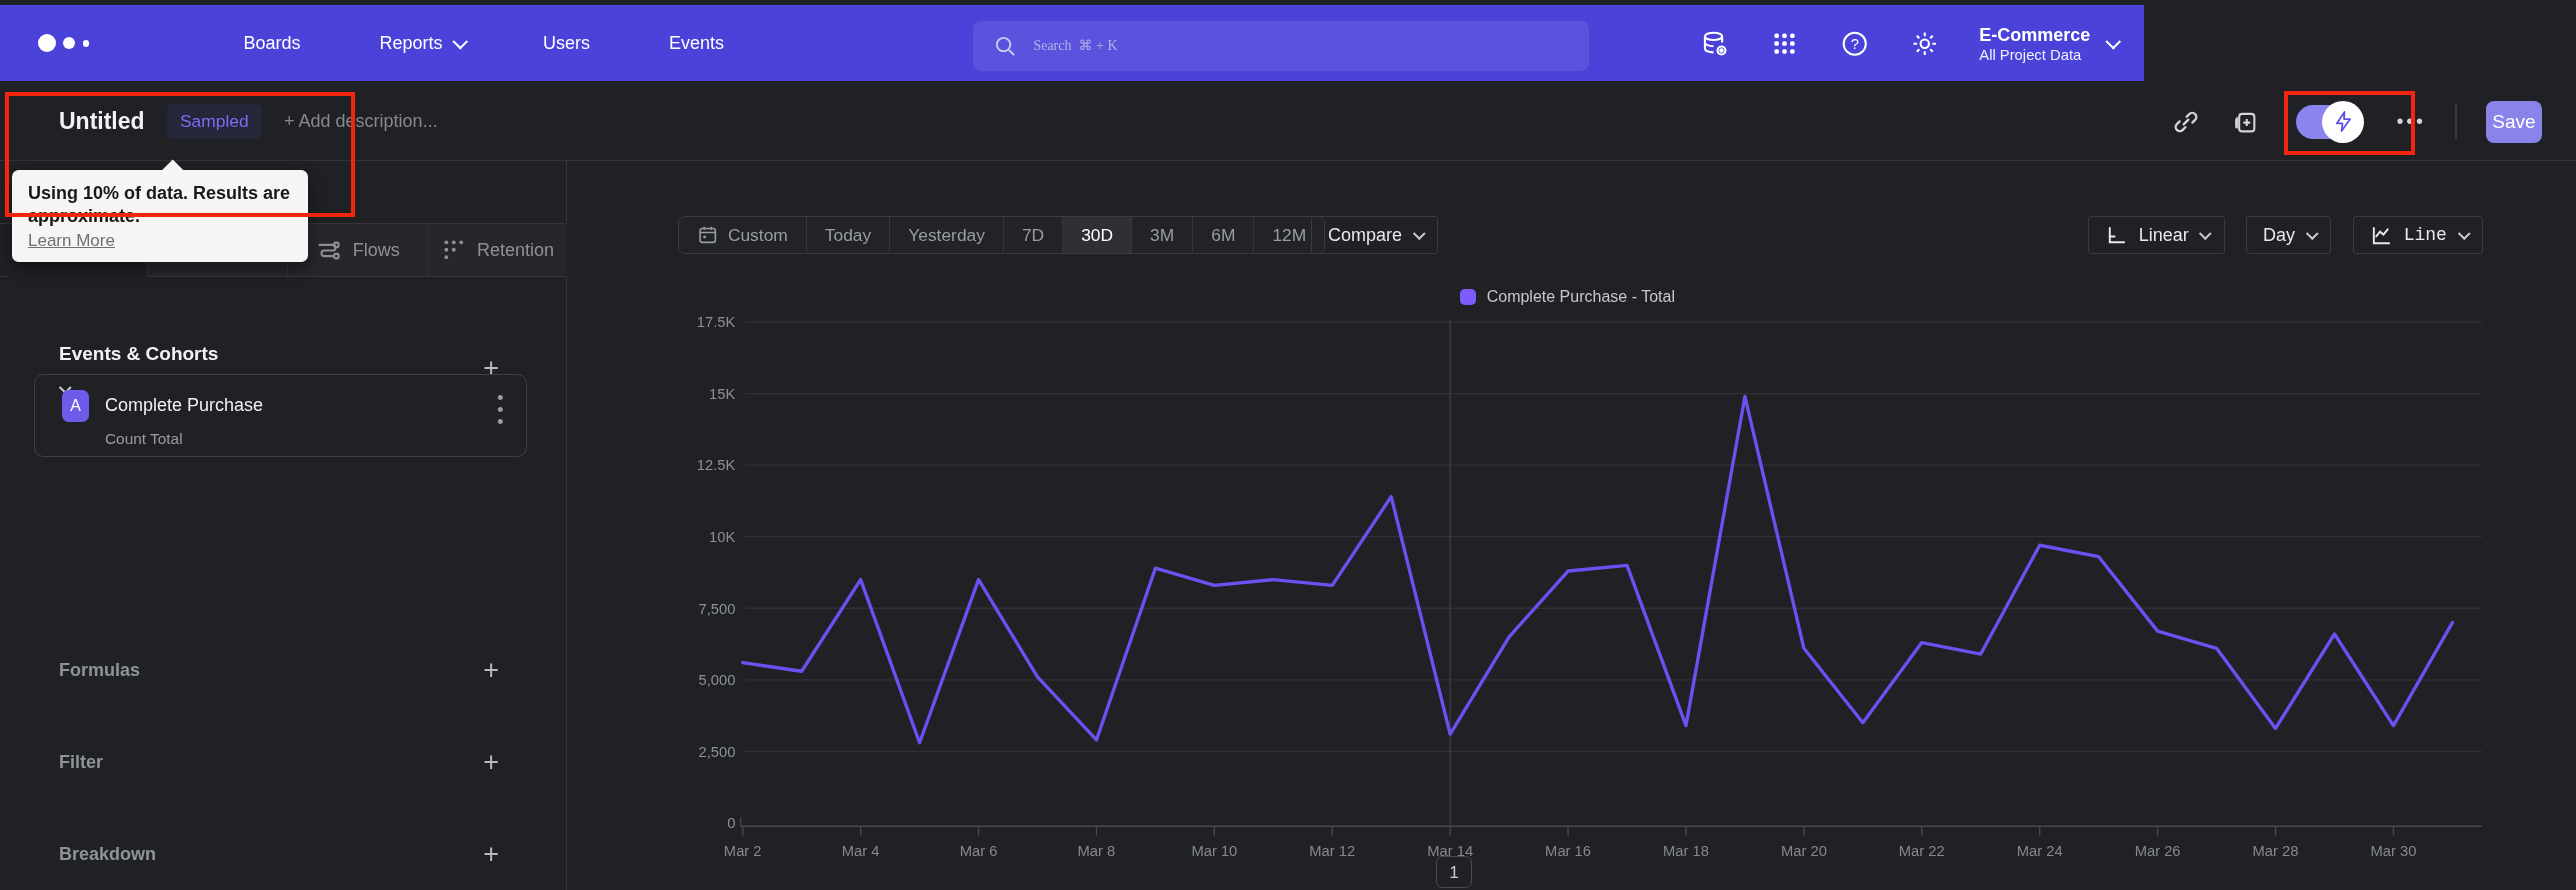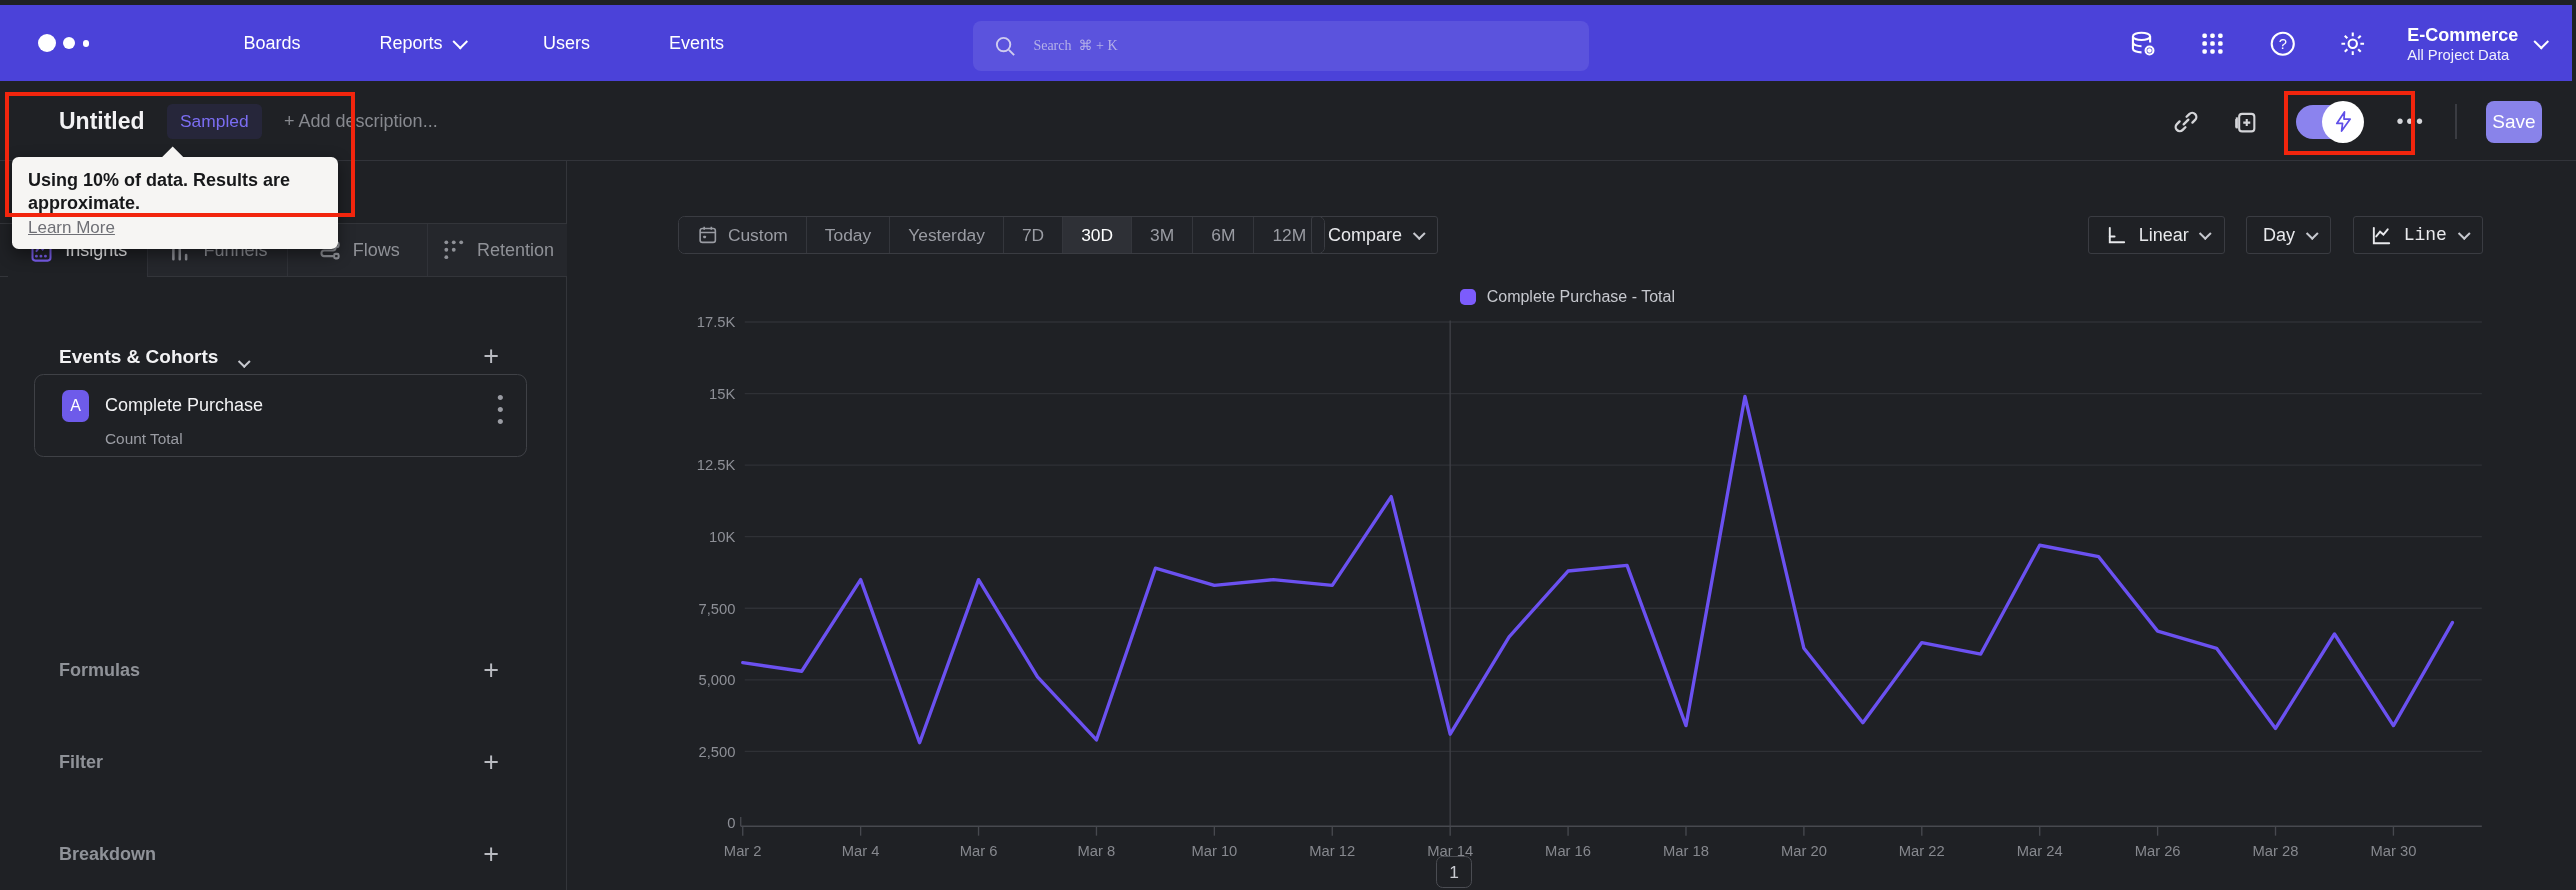--- a/index.html
+++ b/index.html
@@ -21,21 +21,21 @@
     --grid-line:#2f3136;
     --axis-line:#47494f;
     --tooltip-bg:#f6f5f3;
   }
   *{margin:0;padding:0;box-sizing:border-box;}
   html,body{background:#131417;}
   body{font-family:"Liberation Sans", sans-serif;}
   #app{position:relative;width:2576px;height:890px;background:var(--bg-dark);overflow:hidden;}
 
   
-  .topnav{position:absolute;left:0;top:5.4px;width:2572px;height:76px;background:var(--nav-purple);display:flex;}
+  .topnav{position:absolute;left:0;top:5.4px;width:2144px;height:76px;background:var(--nav-purple);display:flex;}
   .logo{display:flex;align-items:center;gap:7.4px;margin-left:38px;}
   .logo i{display:block;background:#fff;border-radius:50%;}
   .logo i:nth-child(1){width:18px;height:18px;}
   .logo i:nth-child(2){width:12px;height:12px;}
   .logo i:nth-child(3){width:6.7px;height:6.7px;}
   .nav-links{display:flex;align-items:center;gap:79px;margin-left:154px;}
   .nav-link{color:#fff;font-size:18px;display:flex;align-items:center;gap:10.7px;cursor:pointer;}
   .chev{width:10.7px;height:10.7px;border-right:2px solid currentColor;border-bottom:2px solid currentColor;transform:rotate(45deg) translateY(-2.7px);display:inline-block;}
   .nav-search{position:absolute;left:973px;top:16px;width:616px;height:50px;background:var(--nav-search);border-radius:8px;display:flex;align-items:center;padding:0 17.4px;gap:12px;}
   .nav-search input{flex:1;background:transparent;border:none;outline:none;color:#e8e7fb;font-size:14px;font-family:Liberation Serif, serif;}
@@ -59,35 +59,35 @@
   .tb-dots{color:#d4d5d9;font-size:20px;letter-spacing:2.7px;}
   .tb-divider{width:1.3px;height:35px;background:#3a3c42;}
   .save-btn{width:56px;height:42px;background:var(--save-purple);border:none;border-radius:8px;color:#fff;font-size:19px;font-family:inherit;cursor:pointer;}
 
   
   .annotation{position:absolute;border:4.7px solid var(--annotation-red);z-index:50;pointer-events:none;}
   #anno1{left:5.4px;top:92px;width:350px;height:125px;}
   #anno2{left:2284px;top:91px;width:131px;height:64px;}
 
   
-  .tooltip{position:absolute;left:12px;top:157px;width:326px;background:var(--tooltip-bg);border-radius:6.7px;padding:12px 16px 10.7px;z-index:40;box-shadow:0 5.4px 16px rgba(0,0,0,.45);}
+  .tooltip{position:absolute;left:12px;top:170px;width:296px;background:var(--tooltip-bg);border-radius:6.7px;padding:12px 16px 10.7px;z-index:40;box-shadow:0 5.4px 16px rgba(0,0,0,.45);}
   .tooltip .arrow{position:absolute;left:152px;top:-7.4px;width:17.4px;height:17.4px;background:var(--tooltip-bg);transform:rotate(45deg);}
   .tooltip .tt-text{color:#17181a;font-size:18px;font-weight:bold;line-height:1.25;}
   .tooltip .tt-link{display:inline-block;margin-top:4px;color:#6f7076;font-size:17px;text-decoration:underline;}
 
   
   .sidebar{position:absolute;left:0;top:161px;width:567px;height:729px;background:var(--bg-dark);border-right:1.3px solid #33353a;}
   .tabbar{position:absolute;left:0;top:62px;width:567px;height:54px;display:flex;border-top:1.3px solid #33353a;border-bottom:1.3px solid #33353a;}
   .tab{flex:1;display:flex;align-items:center;justify-content:center;gap:10.7px;background:#25272c;color:#8f9197;font-size:18px;border-left:1.3px solid #303238;cursor:pointer;}
   .tab:first-child{border-left:none;margin-left:8px;}
   .tab.active{background:var(--bg-dark);color:var(--text-white);border-bottom:1.3px solid var(--bg-dark);margin-bottom:-1.3px;}
   .tab .ticon{display:flex;align-items:center;color:currentColor;}
   .tab.active .ticon{color:#7b5ff0;}
   .sb-row{position:absolute;left:59px;right:67px;display:flex;align-items:center;justify-content:space-between;}
-  .sb-header{color:var(--text-white);font-size:19px;font-weight:bold;display:flex;align-items:flex-end;gap:20px;}
+  .sb-header{color:var(--text-white);font-size:19px;font-weight:bold;display:flex;align-items:flex-start;gap:20px;flex-direction:column;}
   .sb-section-label{color:#8f9298;font-size:18px;font-weight:bold;}
   .plus{color:#b9bbc1;font-size:27px;font-weight:300;line-height:1;cursor:pointer;}
   .event-card{position:absolute;left:34px;top:213px;width:493px;height:83px;border:1.3px solid #3f4146;border-radius:9.4px;}
   .ec-row1{position:absolute;left:27px;top:14.8px;display:flex;align-items:center;gap:16px;}
   .a-badge{width:27px;height:32px;background:var(--badge-purple);border-radius:6.7px;color:#fff;font-size:16px;display:flex;align-items:center;justify-content:center;}
   .ec-name{color:var(--text-white);font-size:18px;}
   .kebab{position:absolute;right:19px;top:17.4px;color:#9a9ca3;font-size:19px;line-height:0.62;letter-spacing:0;width:13.4px;text-align:center;cursor:pointer;}
   .ec-metric{position:absolute;left:70px;top:55px;color:#9a9ca3;font-size:15.4px;}
 
   

